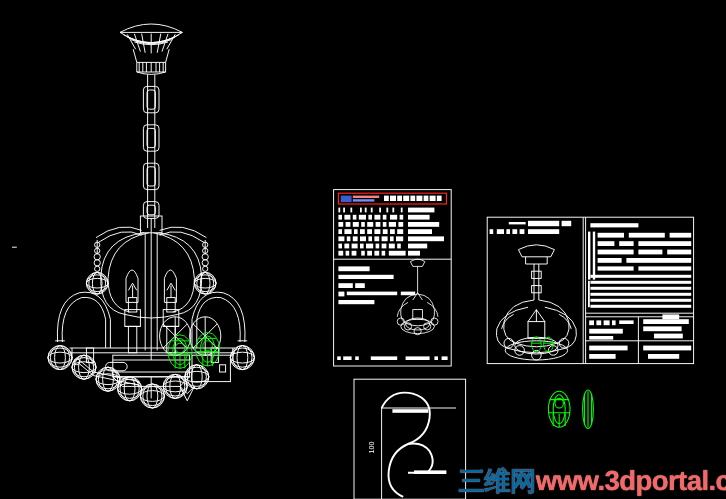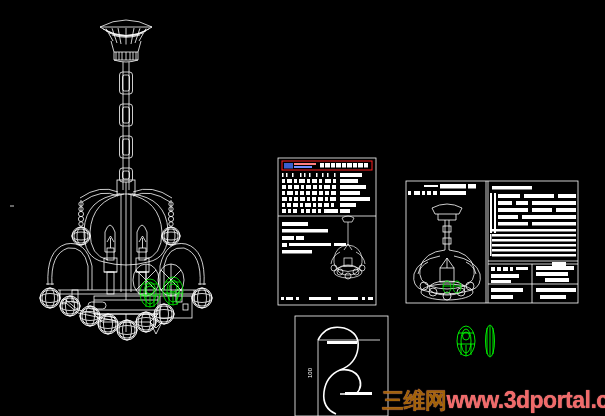--- a/index.html
+++ b/index.html
@@ -2,21 +2,21 @@
 <html><head>
 <meta charset="utf-8">
 <style>
   html,body{margin:0;padding:0;background:#000;}
   body{width:605px;height:416px;overflow:hidden;font-family:"Liberation Sans",sans-serif;}
   #canvas-root{position:relative;width:605px;height:416px;background:#000;}
   svg{display:block;}
   .wm{position:absolute;left:382px;top:386px;width:220px;height:28px;}
   .wm-text{font-family:"Liberation Sans",sans-serif;font-weight:bold;font-size:23px;
            letter-spacing:-0.5px;color:#f06a6a;text-shadow:0 0 1px #ff9999;white-space:nowrap;}
-  .wm-cn{font-size:22px;color:#a16207;}
+  .wm-cn{font-size:22px;color:#0369a1;}
 </style>
 </head>
 <body>
 
 <div id="canvas-root">
 
 <svg width="605" height="416" viewBox="0 0 605 416">
   <rect x="0" y="0" width="605" height="416" fill="#000"></rect>
 
   <g stroke="#fff" fill="none" stroke-width="0.8">

